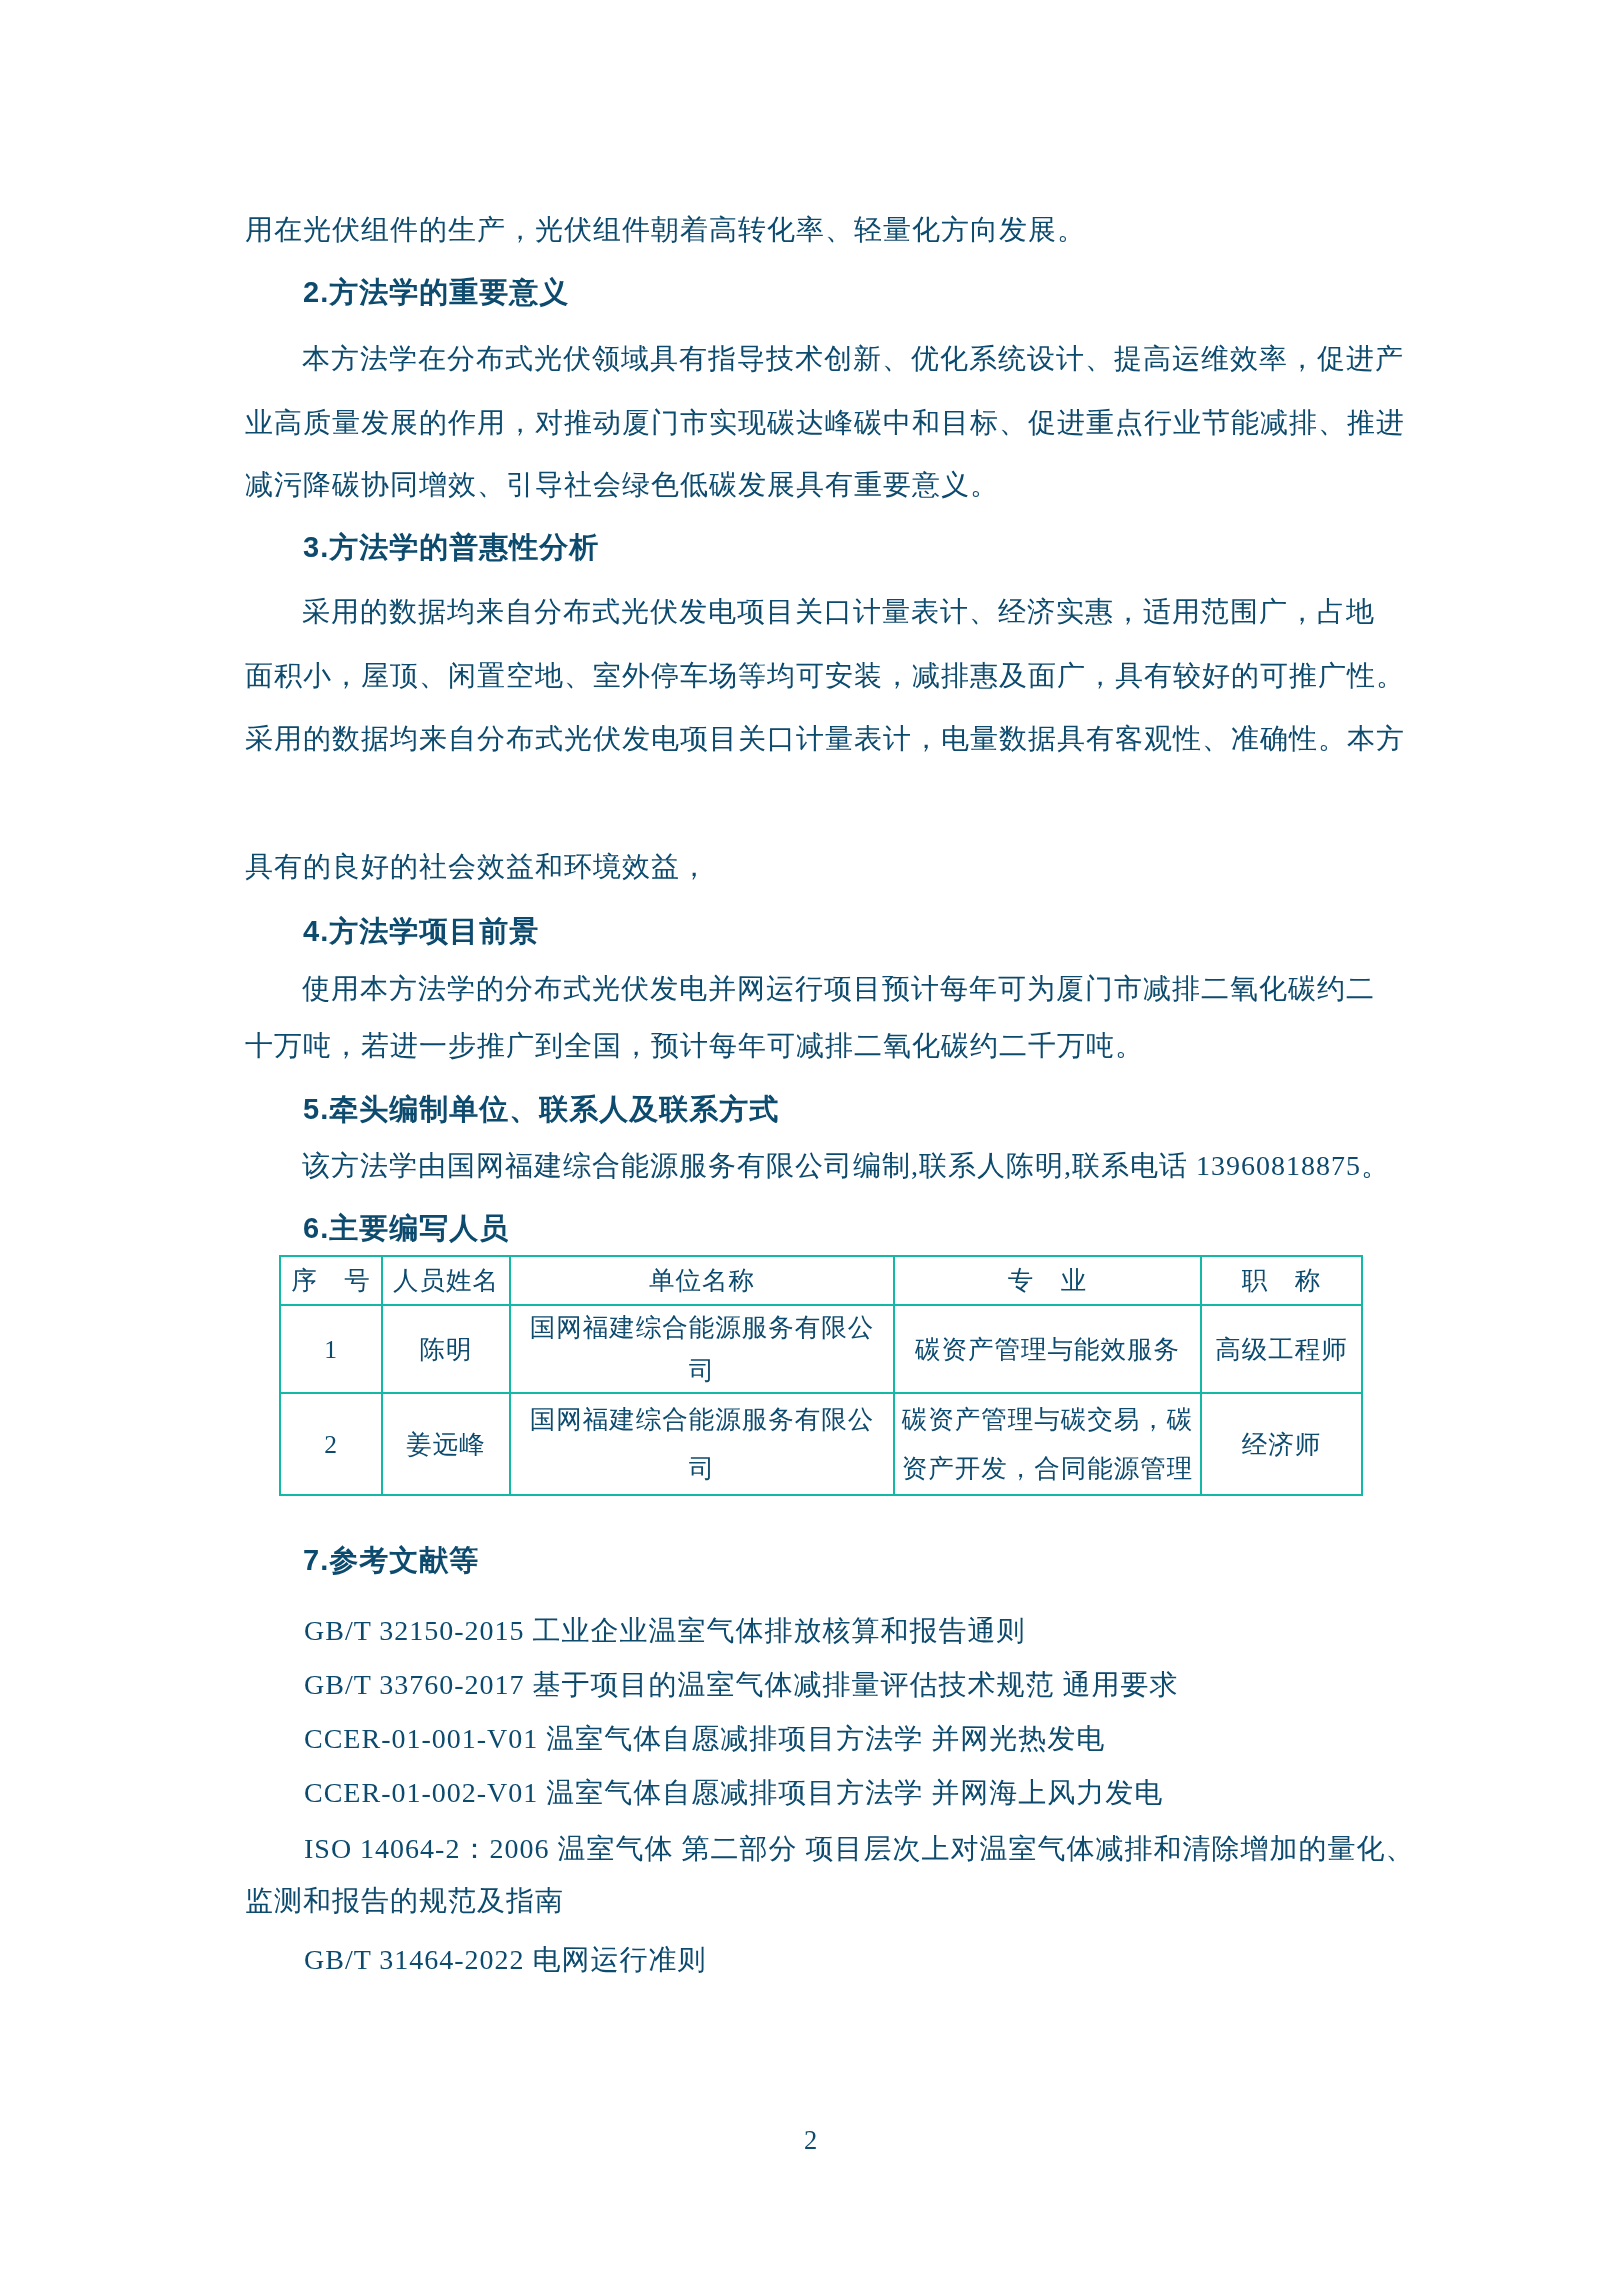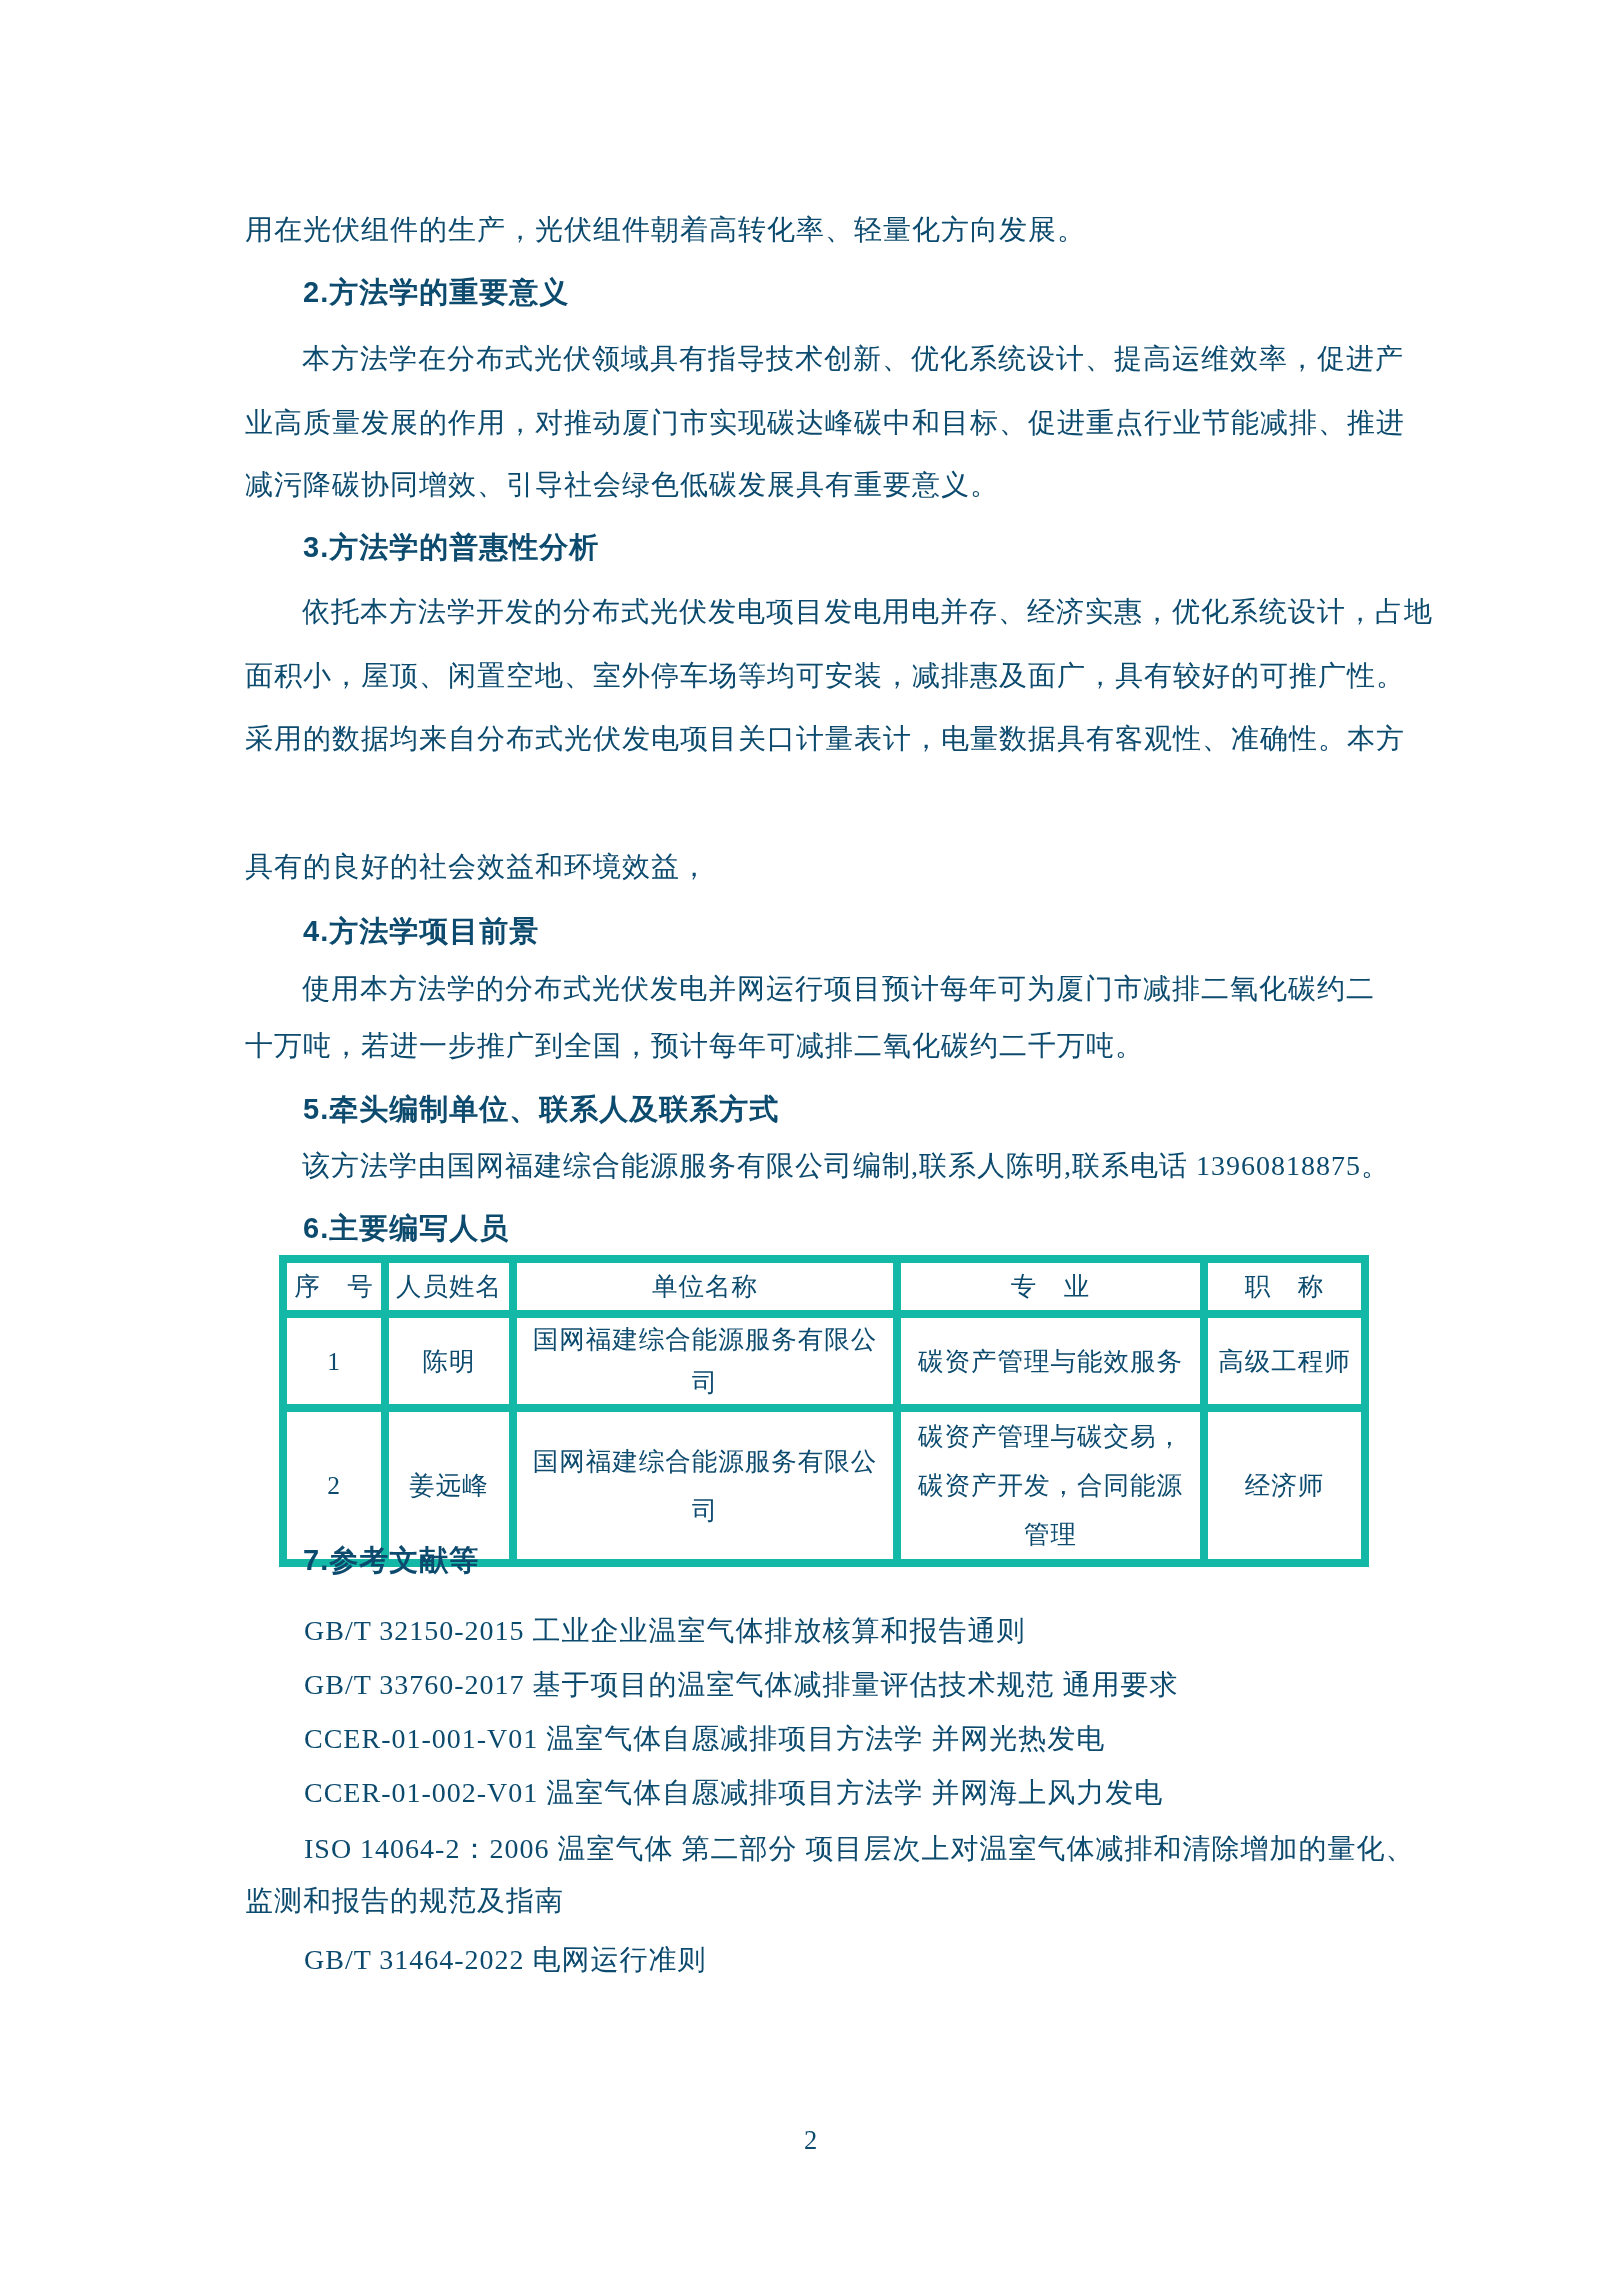--- a/index.html
+++ b/index.html
@@ -34,21 +34,21 @@
   table.people{
     position:absolute;
     top:1255px;left:279px;
     width:1082px;
     border-collapse:collapse;
     table-layout:fixed;
     font-size:25.5px;
     letter-spacing:1px;
   }
   table.people td,table.people th{
-    border:8px solid #14b8a6;
+    border:2px solid #14b8a6;
     text-align:center;
     vertical-align:middle;
     font-weight:normal;
     padding:0 5.9px;
     line-height:43px;
   }
   table.people{border:2.9px solid #000;}
   tr.hdr td{height:47px;}
   tr.r1 td{height:69px;}
   tr.r2 td{height:100px;line-height:49px;}
@@ -66,21 +66,21 @@
 <div class="page">
 
   <div class="line" style="top:213px">用在光伏组件的生产，光伏组件朝着高转化率、轻量化方向发展。</div>
 
   <div class="line heading" style="top:276px">2.方法学的重要意义</div>
   <div class="line indent" style="top:342px">本方法学在分布式光伏领域具有指导技术创新、优化系统设计、提高运维效率，促进产</div>
   <div class="line" style="top:406px">业高质量发展的作用，对推动厦门市实现碳达峰碳中和目标、促进重点行业节能减排、推进</div>
   <div class="line" style="top:468px">减污降碳协同增效、引导社会绿色低碳发展具有重要意义。</div>
 
   <div class="line heading" style="top:531px">3.方法学的普惠性分析</div>
-  <div class="line indent" style="top:595px">依托本方法学开发的分布式光伏发电项目发电用电并存、经济实惠，优化系统设计，占地</div>
+  <div class="line indent" style="top:595px">采用的数据均来自分布式光伏发电项目关口计量表计、经济实惠，适用范围广，占地</div>
   <div class="line" style="top:659px">面积小，屋顶、闲置空地、室外停车场等均可安装，减排惠及面广，具有较好的可推广性。</div>
   <div class="line" style="top:722px">采用的数据均来自分布式光伏发电项目关口计量表计，电量数据具有客观性、准确性。本方</div>
   <div class="line" style="top:850px">具有的良好的社会效益和环境效益，</div>
 
   <div class="line heading" style="top:915px">4.方法学项目前景</div>
   <div class="line indent" style="top:972px">使用本方法学的分布式光伏发电并网运行项目预计每年可为厦门市减排二氧化碳约二</div>
   <div class="line" style="top:1029px">十万吨，若进一步推广到全国，预计每年可减排二氧化碳约二千万吨。</div>
 
   <div class="line heading" style="top:1093px">5.牵头编制单位、联系人及联系方式</div>
   <div class="line indent" style="top:1149px">该方法学由国网福建综合能源服务有限公司编制,联系人陈明,联系电话 13960818875。</div>

